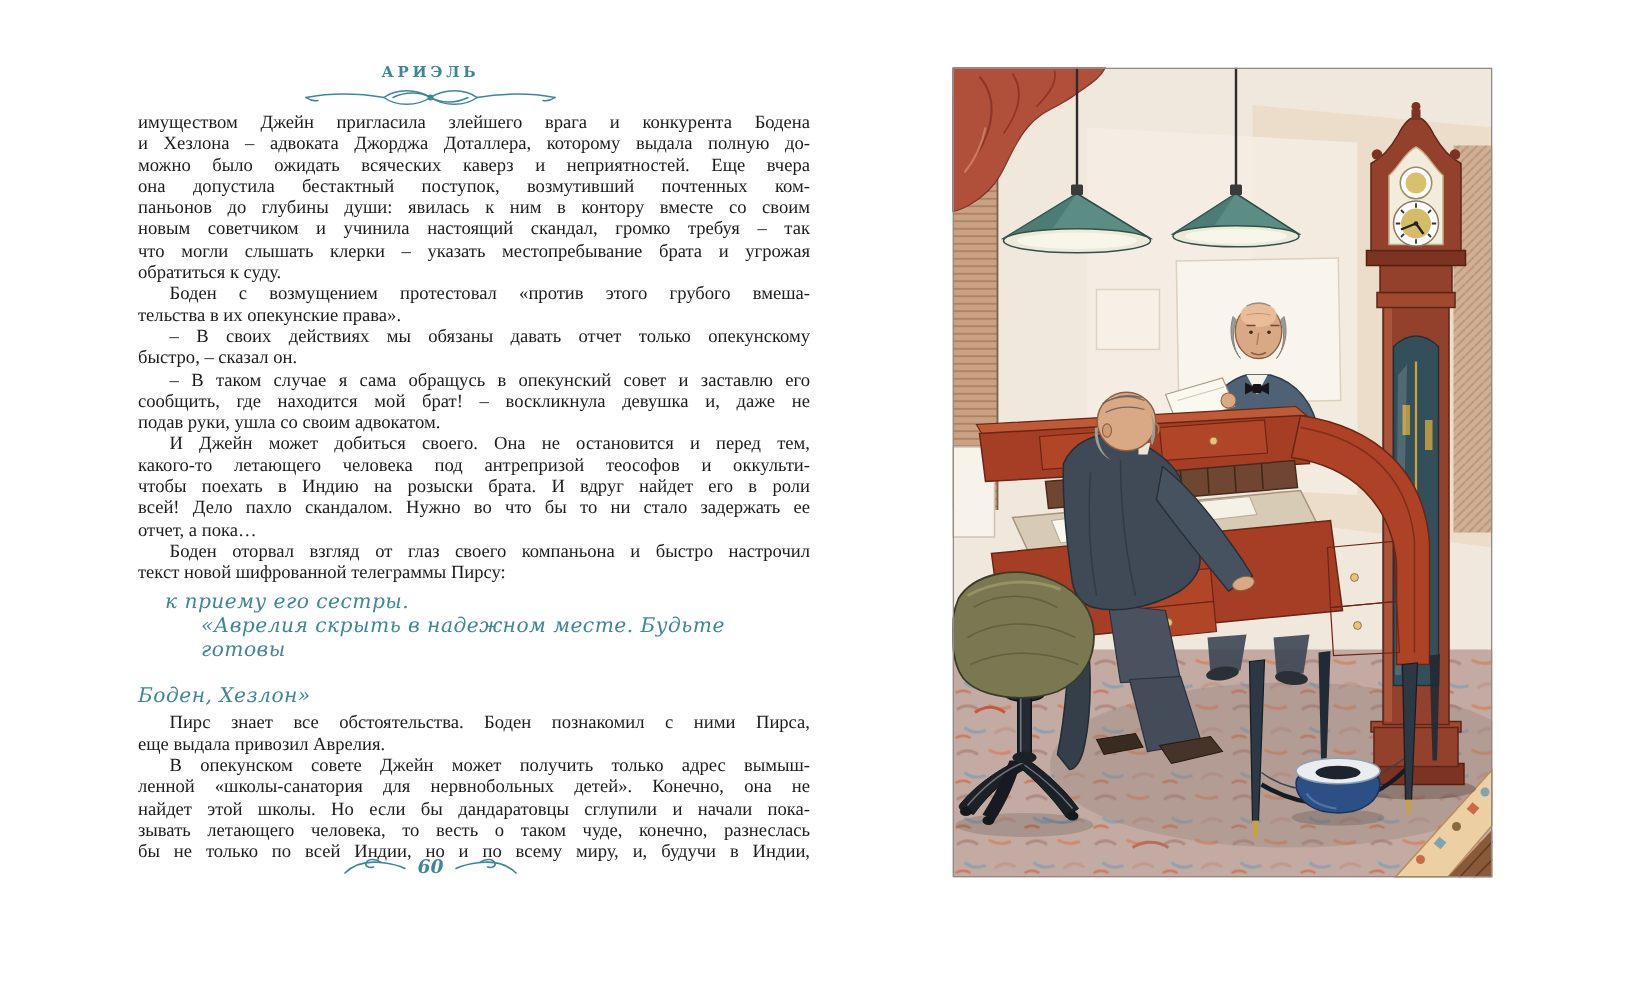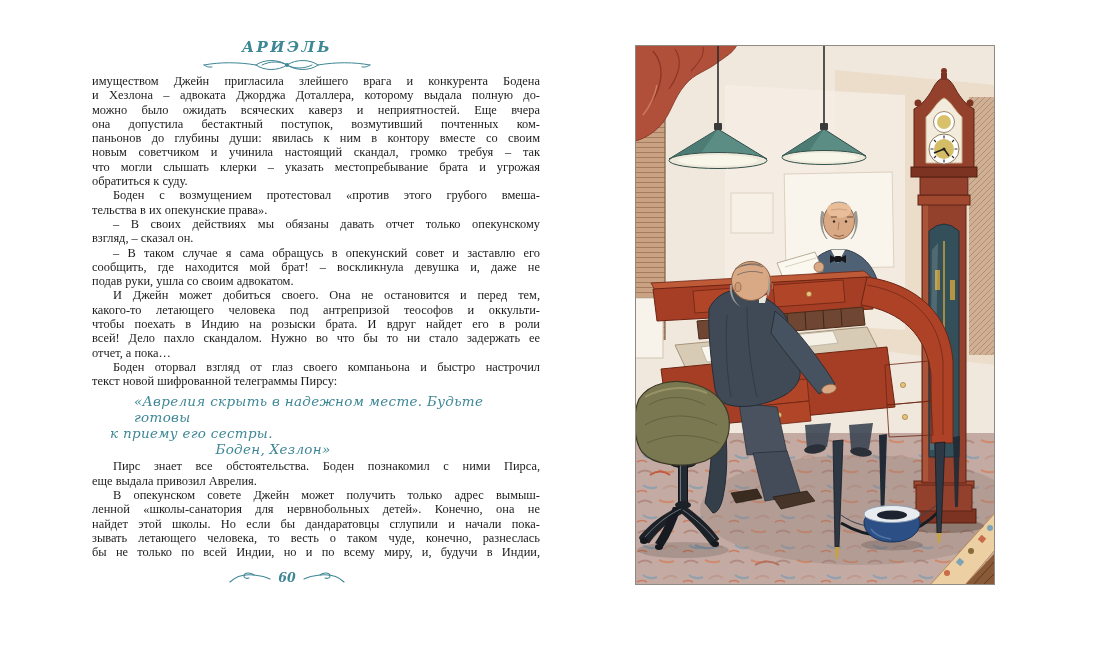--- a/index.html
+++ b/index.html
@@ -3,36 +3,36 @@
 <meta charset="utf-8">
 <title>АРИЭЛЬ — 60</title>
 <style>
   html,body{margin:0;padding:0;}
   body{width:1100px;height:663px;position:relative;background:#ffffff;overflow:hidden;
        font-family:"Liberation Serif",serif;}
   .spread{position:absolute;inset:0;background:#ffffff;}
 
   
   .running-head{position:absolute;left:92px;top:38px;width:390px;text-align:center;color:#3e8795;}
-  .head-title{font-family:"DejaVu Serif",serif;font-style:italic;font-size:15px;
+  .head-title{font-family:"DejaVu Serif",serif;font-size:10px;
               letter-spacing:2.5px;font-weight:bold;}
   .head-flourish{display:block;margin:1px auto 0;}
 
   .text-column{position:absolute;left:92px;top:74px;width:448px;
                font-size:12.4px;line-height:14.3px;color:#1c1c1c;}
   .tline{text-align:justify;text-align-last:justify;text-justify:inter-word;
          white-space:normal;overflow:hidden;}
   .tline.last{text-align-last:left;}
   .tline.indent{text-indent:21px;}
 
   .telegram{margin:4px 0 2px;color:#3e8795;font-family:"DejaVu Serif",serif;
             font-style:italic;font-size:13.5px;line-height:16.2px;letter-spacing:.3px;}
   .tg-line.tg-0{padding-left:42px;}
   .tg-line.tg-1{padding-left:18px;}
-  .tg-sig{text-align:center;padding-right:86px;}
+  .tg-sig{text-align:left;padding-right:86px;margin-top:15px;}
 
   .page-footer{position:absolute;left:92px;top:567px;width:390px;height:18px;
                display:flex;align-items:flex-end;justify-content:center;gap:7px;color:#3e8795;}
   .footer-num{font-family:"DejaVu Serif",serif;font-style:italic;font-weight:bold;font-size:12.5px;}
 
   
   .illustration{position:absolute;left:635px;top:45px;width:360px;height:540px;}
   .illustration svg{display:block;width:100%;height:100%;}
 </style>
 </head>
@@ -66,41 +66,41 @@
         <div class="tline">новым советчиком и учинила настоящий скандал, громко требуя – так</div>
         <div class="tline">что могли слышать клерки – указать местопребывание брата и угрожая</div>
         <div class="tline last">обратиться к суду.</div>
       </div>
       <div class="para">
         <div class="tline indent">Боден с возмущением протестовал «против этого грубого вмеша-</div>
         <div class="tline last">тельства в их опекунские права».</div>
       </div>
       <div class="para">
         <div class="tline indent">– В своих действиях мы обязаны давать отчет только опекунскому</div>
-        <div class="tline last">взгляд, – сказал он.</div>
+        <div class="tline last">быстро, – сказал он.</div>
       </div>
       <div class="para">
         <div class="tline indent">– В таком случае я сама обращусь в опекунский совет и заставлю его</div>
         <div class="tline">сообщить, где находится мой брат! – воскликнула девушка и, даже не</div>
         <div class="tline last">подав руки, ушла со своим адвокатом.</div>
       </div>
       <div class="para">
         <div class="tline indent">И Джейн может добиться своего. Она не остановится и перед тем,</div>
         <div class="tline">какого-то летающего человека под антрепризой теософов и оккульти-</div>
         <div class="tline">чтобы поехать в Индию на розыски брата. И вдруг найдет его в роли</div>
         <div class="tline">всей! Дело пахло скандалом. Нужно во что бы то ни стало задержать ее</div>
         <div class="tline last">отчет, а пока…</div>
       </div>
       <div class="para">
         <div class="tline indent">Боден оторвал взгляд от глаз своего компаньона и быстро настрочил</div>
         <div class="tline last">текст новой шифрованной телеграммы Пирсу:</div>
       </div>
       <div class="telegram">
+        <div class="tg-line tg-1">к приему его сестры.</div>
         <div class="tg-line tg-0">«Аврелия скрыть в надежном месте. Будьте готовы</div>
-        <div class="tg-line tg-1">к приему его сестры.</div>
         <div class="tg-sig">Боден, Хезлон»</div>
       </div>
       <div class="para">
         <div class="tline indent">Пирс знает все обстоятельства. Боден познакомил с ними Пирса,</div>
         <div class="tline last">еще выдала привозил Аврелия.</div>
       </div>
       <div class="para">
         <div class="tline indent">В опекунском совете Джейн может получить только адрес вымыш-</div>
         <div class="tline">ленной «школы-санатория для нервнобольных детей». Конечно, она не</div>
         <div class="tline">найдет этой школы. Но если бы дандаратовцы сглупили и начали пока-</div>

